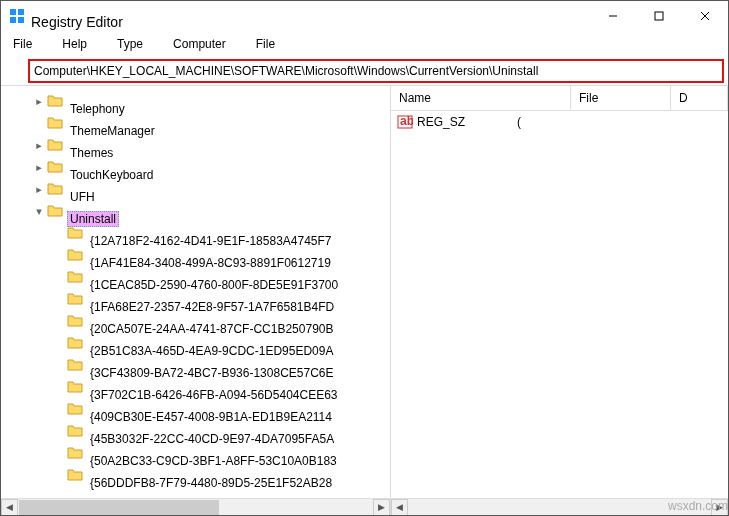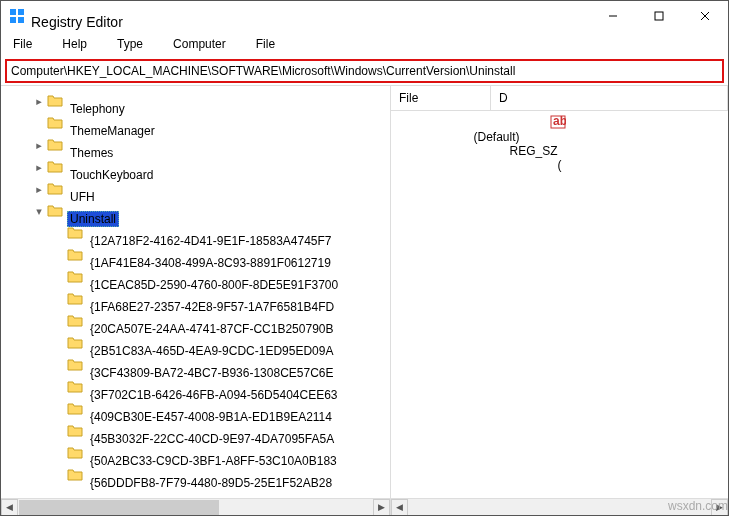--- a/index.html
+++ b/index.html
@@ -4,36 +4,36 @@
 <style>
 * { box-sizing: border-box; margin: 0; padding: 0; font-family: "Segoe UI", Tahoma, sans-serif; font-size: 12px; }
 body { width: 729px; height: 516px; background: #fff; display: flex; flex-direction: column; border: 1px solid #555; position: relative; }
 .titlebar { height: 30px; display: flex; align-items: center; padding-left: 8px; }
 .app-icon { width: 16px; height: 16px; margin-right: 6px; display: inline-block; }
 .title { flex: 1; font-size: 14px; margin-top: 12px; }
 .winbtns { display: flex; height: 100%; }
 .winbtn { width: 46px; display: flex; align-items: center; justify-content: center; cursor: default; }
 .menubar { display: flex; gap: 14px; padding: 2px 4px; }
 .menubar span { padding: 4px 8px; }
-.addrwrap { padding: 2px 4px; }
+.addrwrap { padding: 2px 4px; margin-left: 23px; }
 .addr { border: 2px solid #d11; padding: 3px 4px; font-size: 12px; background: #fff; }
 .split { flex: 1; display: flex; border-top: 1px solid #ddd; min-height: 0; }
 .left { width: 390px; overflow: hidden; border-right: 1px solid #ddd; display: flex; flex-direction: column; }
 .tree { flex: 1; overflow: hidden; padding-top: 4px; }
 .trow { display: flex; align-items: center; height: 22px; white-space: nowrap; padding-left: 0; }
 .indent { display: inline-block; }
 .exp { width: 16px; text-align: center; color: #666; font-size: 11px; }
 .folder { width: 16px; height: 16px; margin-right: 4px; flex-shrink: 0; }
 .trow .lbl { padding: 1px 3px; margin-top: 15px; }
-.trow.sel .lbl { background: #1d4ed8; border: 1px dotted #5aa; padding: 0 2px; }
+.trow.sel .lbl { background: #f0abfc; border: 1px dotted #5aa; padding: 0 2px; }
 .right { flex: 1; display: flex; flex-direction: column; }
 .lhdr { display: flex; border-bottom: 1px solid #ddd; }
 .lhdr div { padding: 5px 8px; border-right: 1px solid #ddd; font-size: 12px; }
 .c-name { width: 180px; } .c-type { width: 100px; } .c-data { flex: 1; }
-.lrow { display: flex; align-items: center; padding: 3px 6px; flex-direction: column; }
+.lrow { display: flex; align-items: center; padding: 3px 6px; }
 .val-icon { width: 16px; height: 16px; margin-right: 4px; flex-shrink: 0; }
 .hscroll { height: 17px; background: #f0f0f0; border-top: 1px solid #ddd; display: flex; align-items: center; }
 .hscroll .ar { width: 17px; height: 17px; display: flex; align-items: center; justify-content: center; background: #f0f0f0; border: 1px solid #ccc; font-size: 9px; color: #555; }
 .hscroll .thumb { height: 15px; background: #ccc; margin: 0 1px; }
 .watermark { position: absolute; bottom: 2px; right: 0; font-size: 12px; color: #aaa; margin-top: 44px; }
 </style>
 </head>
 <body>
 
 <div class="titlebar">
@@ -228,30 +228,30 @@
       </div>
     <div class="hscroll">
       <div class="ar">◀</div>
       <div class="thumb" id="lthumb" style="width: 200px;"></div>
       <div style="flex:1"></div>
       <div class="ar">▶</div>
     </div>
   </div>
   <div class="right">
     <div class="lhdr">
+      <div class="c-name">Name</div>
       <div class="c-type">File</div>
       <div class="c-data">D</div>
     </div>
     <div id="list" style="flex:1">
         <div class="lrow">
           <span class="val-icon"><svg viewBox="0 0 16 16">
               <rect x="1" y="2" width="14" height="12" fill="#fff" stroke="#c33"></rect>
               <text x="3" y="11" font-size="8" fill="#c33" font-weight="bold">ab</text>
             </svg></span>
-          <span class="c-name" style="width:172px">(Default)</span>
           <span class="c-type" style="width:100px">REG_SZ</span>
           <span class="c-data">(</span>
         </div>
       </div>
     <div class="hscroll">
       <div class="ar">◀</div>
       <div style="flex:1"></div>
       <div class="ar">▶</div>
     </div>
   </div>

